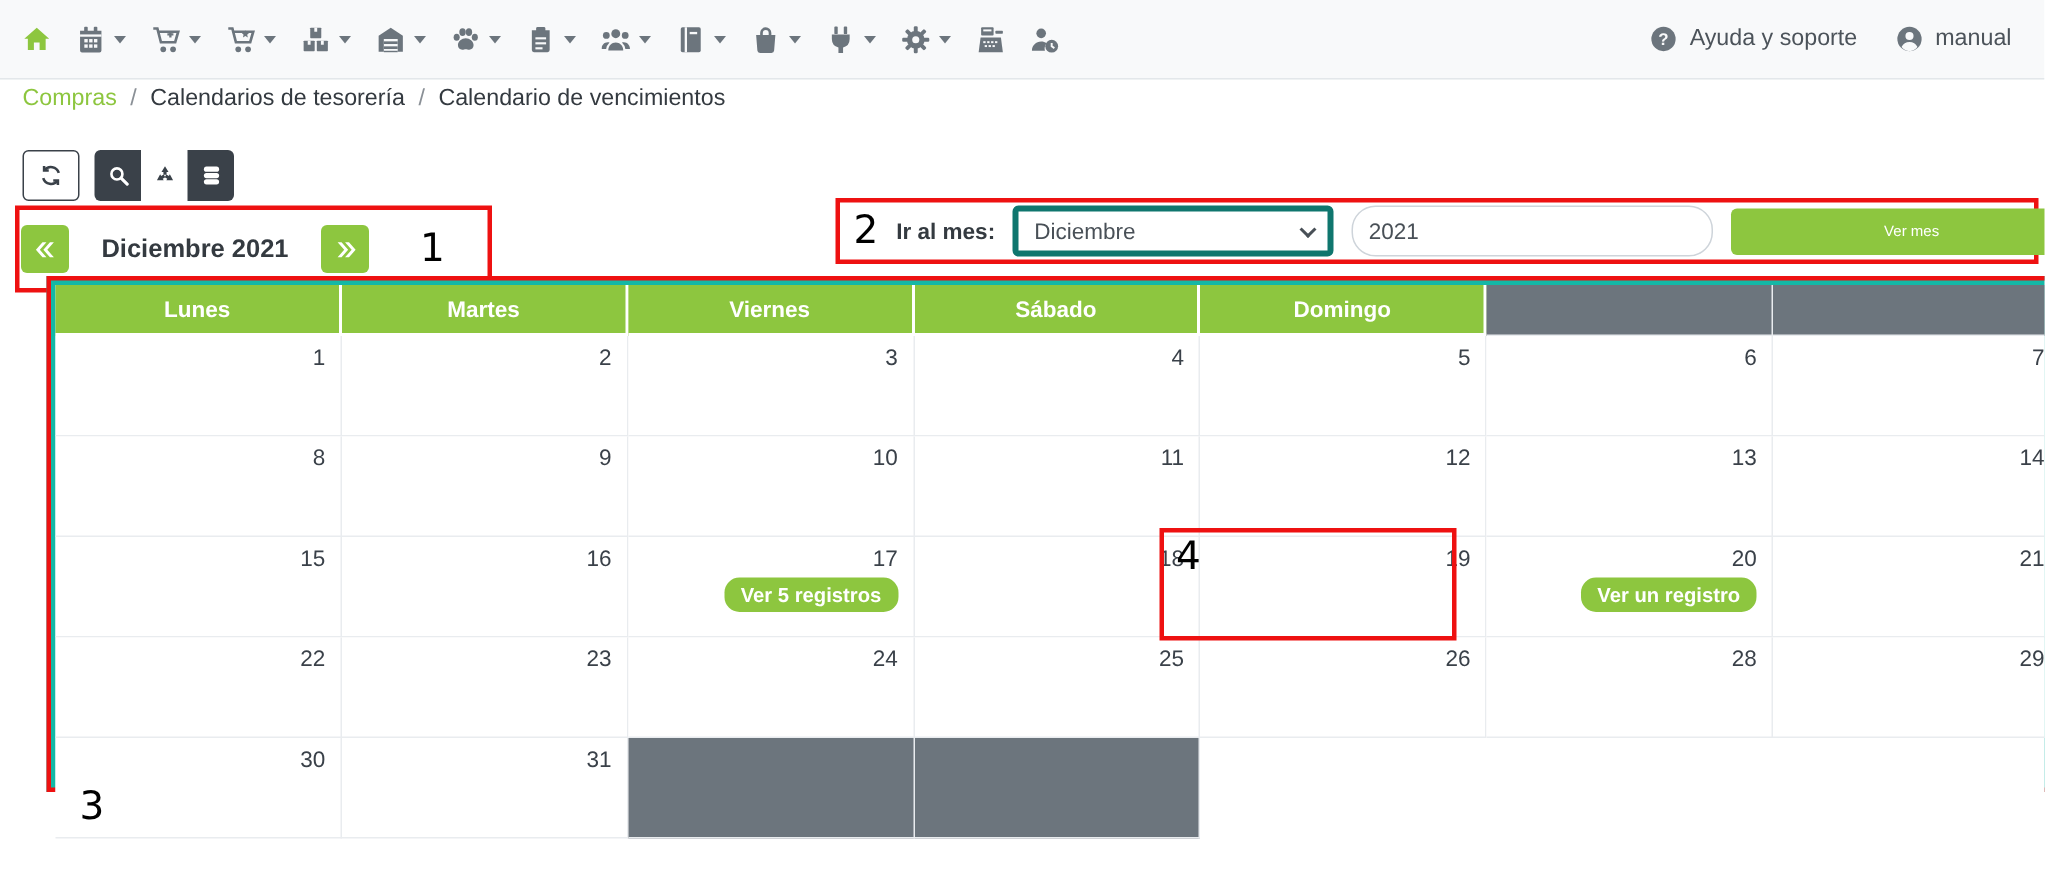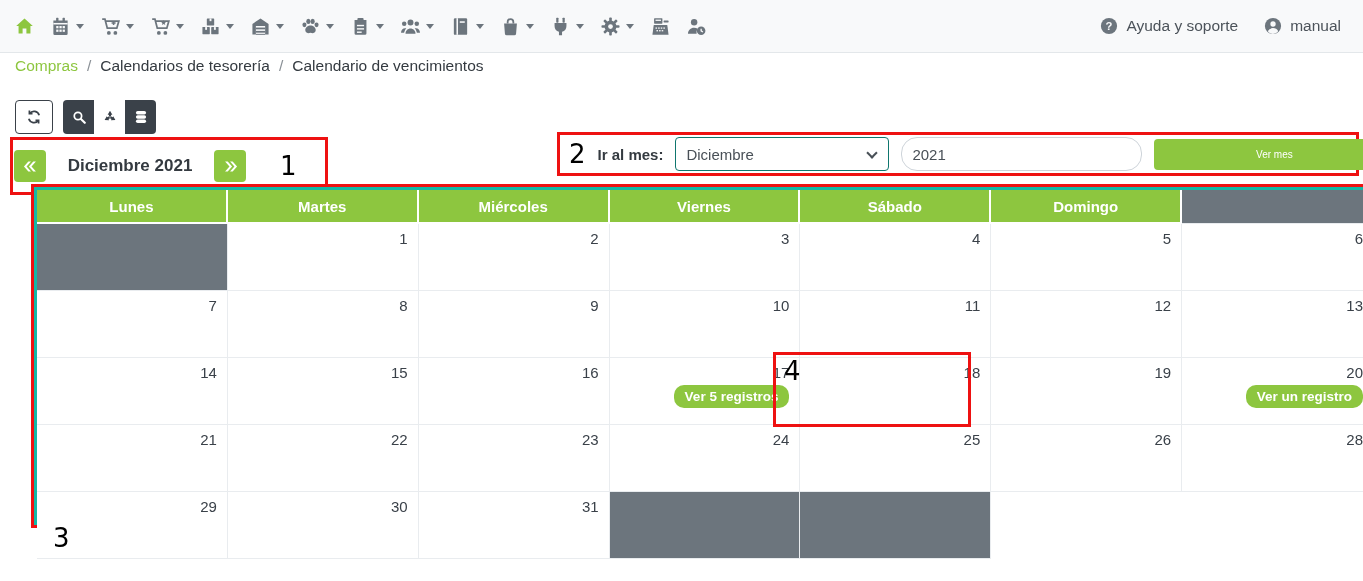--- a/index.html
+++ b/index.html
@@ -62,21 +62,21 @@
   
   .goto {
     position: absolute; left: 557px; top: 132px; width: 802px; height: 44px;
     border: 3px solid var(--red, #ee1111); display: flex; align-items: center; gap: 12px;
     padding: 0 3px 0 9px; background: #fff;
   }
   .goto .ann { width: 22px; }
   .goto-label { font-weight: bold; font-size: 15px; color: #343a40; white-space: nowrap; }
   .select-wrap { position: relative; width: 214px; flex: none; }
   .select-wrap select {
-    width: 100%; height: 34px; border: 1px solid #0f766e; border-radius: 4px; background: #fff;
+    width: 100%; height: 34px; border: 4px solid #0f766e; border-radius: 4px; background: #fff;
     color: #495057; font-size: 15px; padding: 0 26px 0 10px; appearance: none; -webkit-appearance: none;
     font-family: inherit;
   }
   .chev {
     position: absolute; right: 13px; top: 12px; width: 8px; height: 8px;
     border-right: 2px solid #495057; border-bottom: 2px solid #495057; transform: rotate(45deg); pointer-events: none;
   }
   .year-input {
     width: 241px; height: 34px; border: 1px solid #ced4da; border-radius: 16px; padding: 0 10px;
     font-size: 15px; color: #495057; font-family: inherit; flex: none;
@@ -419,21 +419,20 @@
     <i class="chev"></i>
   </span>
   <input class="year-input" value="2021" style="">
   <button class="vermes">Ver mes</button>
 </div>
 
 <div class="calendar-box">
   <div class="cal-grid">
       <div class="cal-head">Lunes</div>
       <div class="cal-head">Martes</div>
-      <div class="cal-head">Miércoles</div>
       <div class="cal-head">Viernes</div>
       <div class="cal-head">Sábado</div>
       <div class="cal-head">Domingo</div>
       <div class="cal-cell disabled"></div>
       <div class="cal-cell disabled"></div>
       <div class="cal-cell">
         <span class="day-num">1</span>
       </div>
       <div class="cal-cell">
         <span class="day-num">2</span>

